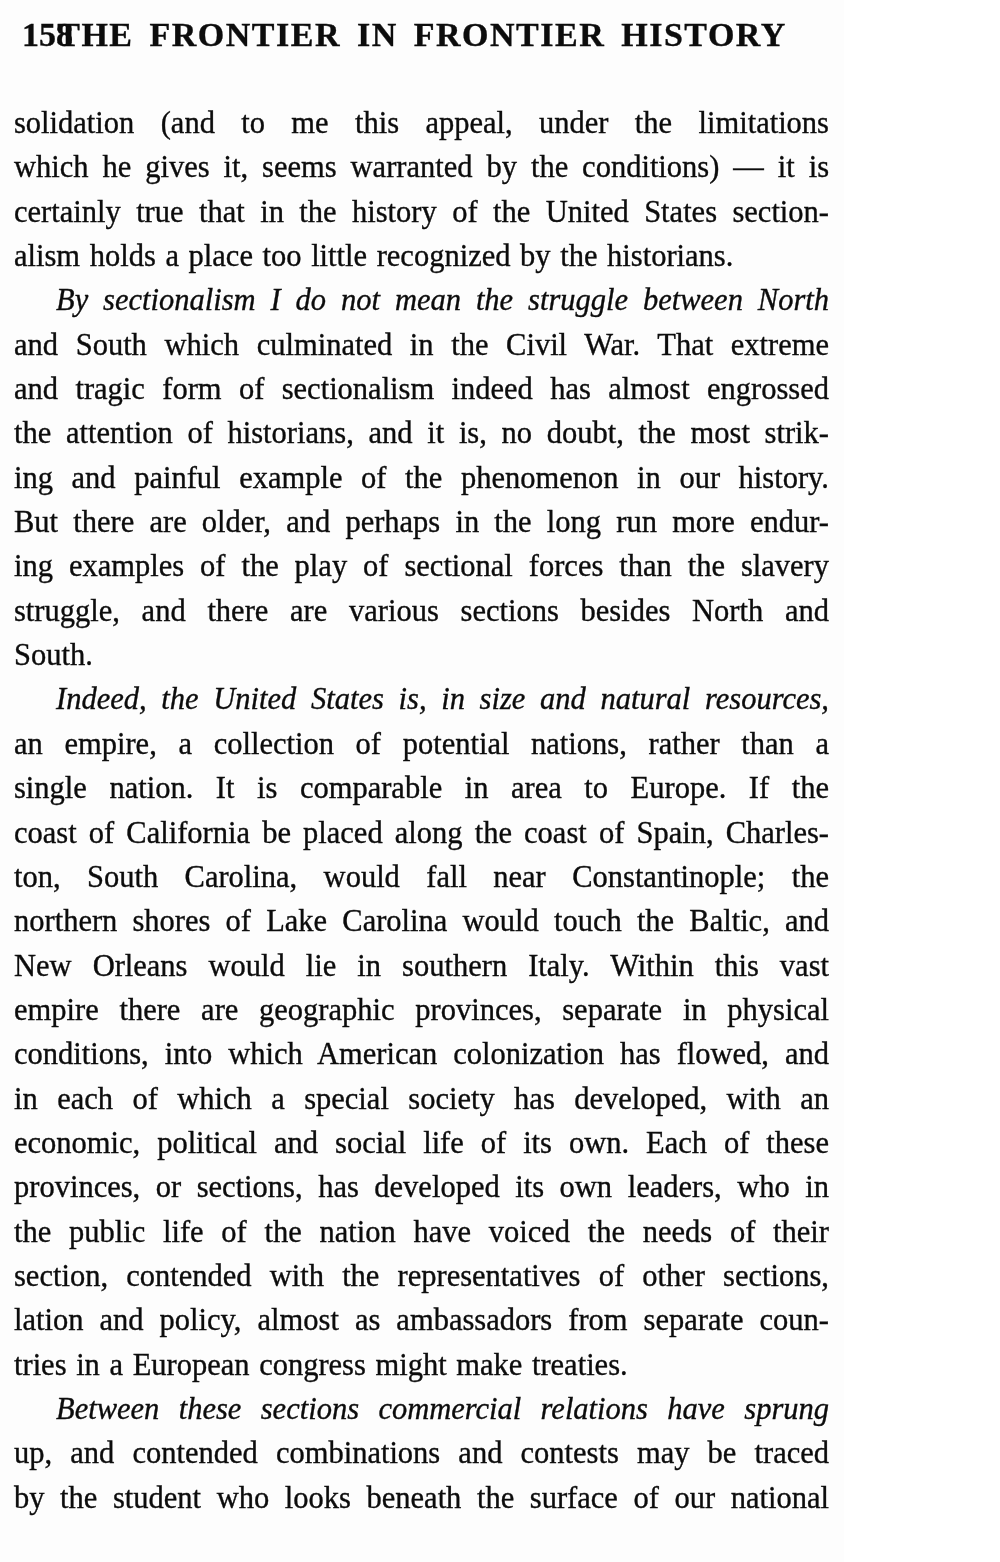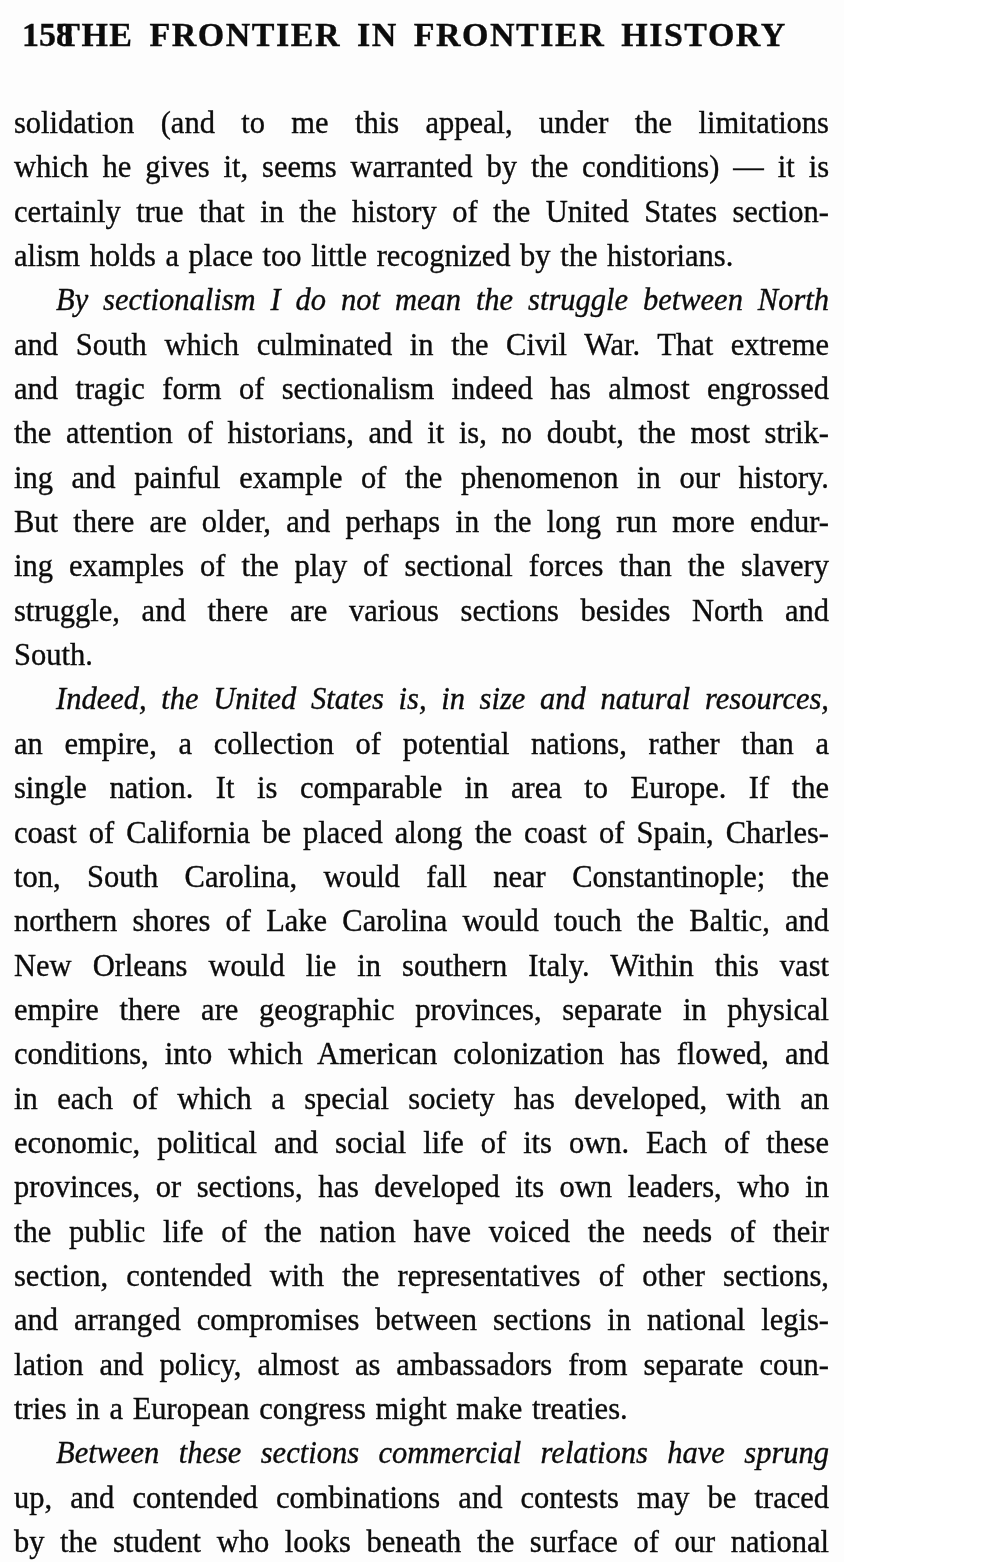--- a/index.html
+++ b/index.html
@@ -83,20 +83,19 @@
       <div class="line just">ton, South Carolina, would fall near Constantinople; the</div>
       <div class="line just">northern shores of Lake Carolina would touch the Baltic, and</div>
       <div class="line just">New Orleans would lie in southern Italy.  Within this vast</div>
       <div class="line just">empire there are geographic provinces, separate in physical</div>
       <div class="line just">conditions, into which American colonization has flowed, and</div>
       <div class="line just">in each of which a special society has developed, with an</div>
       <div class="line just">economic, political and social life of its own.  Each of these</div>
       <div class="line just">provinces, or sections, has developed its own leaders, who in</div>
       <div class="line just">the public life of the nation have voiced the needs of their</div>
       <div class="line just">section, contended with the representatives of other sections,</div>
-      <div class="line just">and arranged compromises between sections in national legis-</div>
       <div class="line just">lation and policy, almost as ambassadors from separate coun-</div>
       <div class="line">tries in a European congress might make treaties.</div>
       <div class="line indent just">Between these sections commercial relations have sprung</div>
       <div class="line just">up, and contended combinations and contests may be traced</div>
       <div class="line just">by the student who looks beneath the surface of our national</div>
     </div>
 </div>
 
 </body></html>

